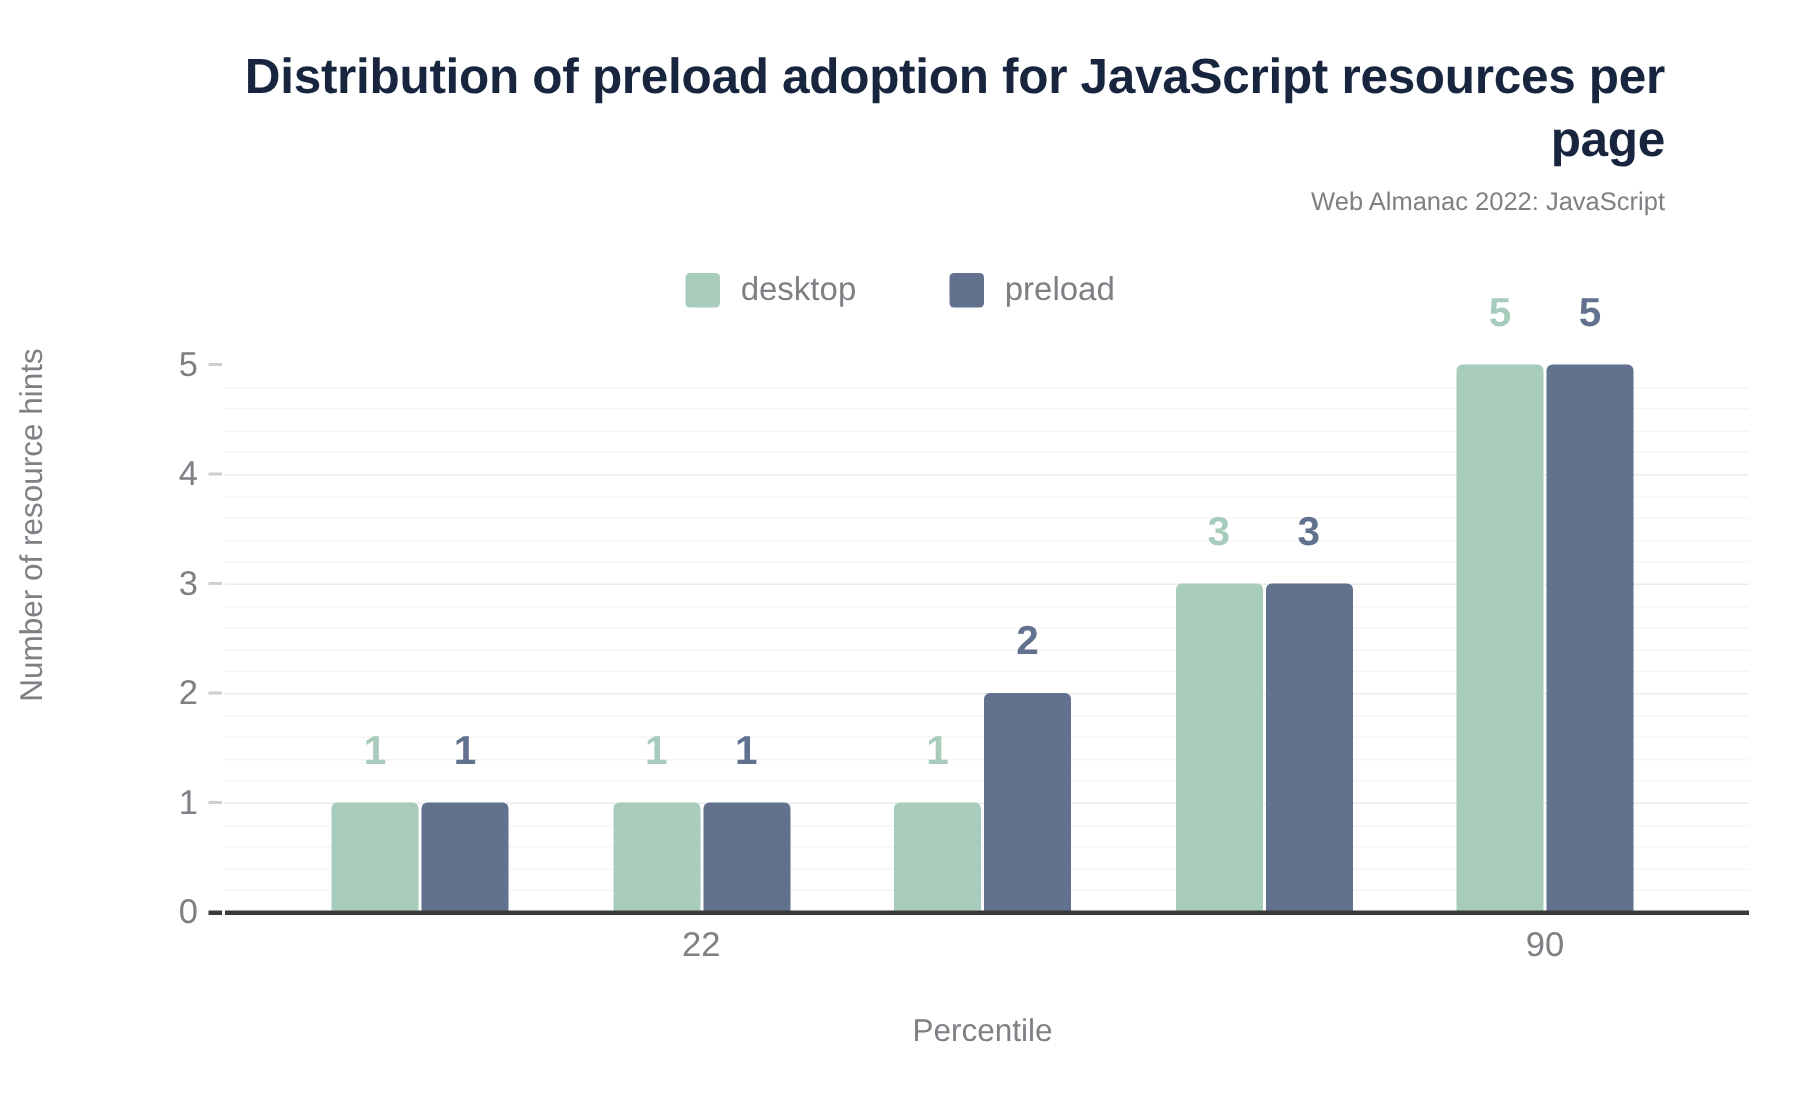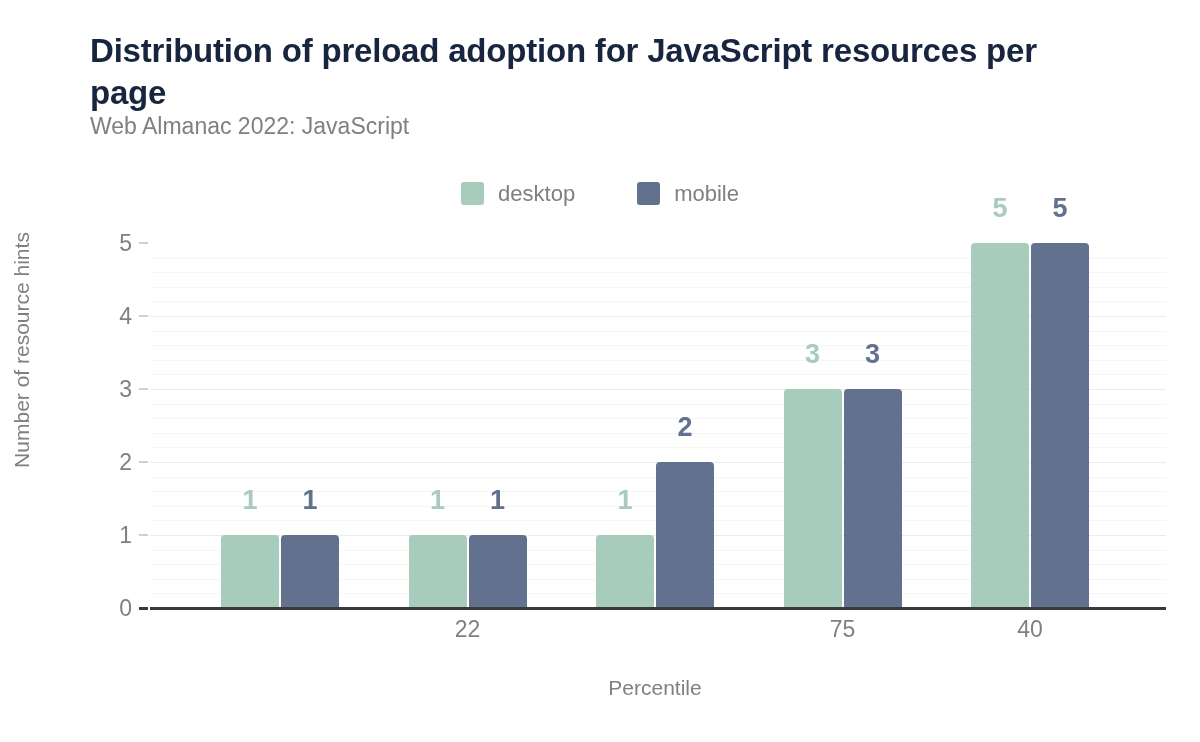--- a/index.html
+++ b/index.html
@@ -20,50 +20,51 @@
     height: 742px;
     background: #ffffff;
   }
 
   
   #title-block {
     position: absolute;
     left: 90px;
     top: 30px;
     width: 1020px;
-    text-align: left;
+    text-align: right;
   }
   #chart-title {
     font-size: 33px;
     font-weight: bold;
     color: #18253f;
     line-height: 1.26;
     letter-spacing: -0.2px;
   }
   #chart-subtitle {
-    font-size: 23px;
+    margin-top: 12px;
+    font-size: 17px;
     font-weight: normal;
     color: #7d8084;
     line-height: 1.2;
   }
 
   
   #legend {
     position: absolute;
     left: 0;
     top: 182px;
     width: 1200px;
     display: flex;
     justify-content: center;
     align-items: center;
     gap: 62px;
   }
   .legend-entry {
     display: flex;
-    align-items: center;
+    align-items: flex-start;
     gap: 14px;
   }
   .legend-swatch {
     width: 23px;
     height: 23px;
     border-radius: 3px;
   }
   .legend-label {
     font-size: 22px;
     color: #7d8084;
@@ -179,21 +180,21 @@
     <div id="chart-subtitle">Web Almanac 2022: JavaScript</div>
   </div>
 
   <div id="legend">
     <div class="legend-entry">
       <span class="legend-swatch" style="background:#a8ccbb"></span>
       <span class="legend-label">desktop</span>
     </div>
     <div class="legend-entry">
       <span class="legend-swatch" style="background:#61718e"></span>
-      <span class="legend-label">mobile</span>
+      <span class="legend-label">preload</span>
     </div>
   </div>
 
   <div id="plot">
       <div class="gridline major" style="top: 380px;"></div>
       <div class="gridline" style="top: 365.4px;"></div>
       <div class="gridline" style="top: 350.8px;"></div>
       <div class="gridline" style="top: 336.2px;"></div>
       <div class="gridline" style="top: 321.6px;"></div>
       <div class="gridline major" style="top: 307px;"></div>
@@ -237,22 +238,21 @@
       <div class="ytick-mark" style="left: 139px; top: 534px;"></div>
       <div class="ytick-label" style="left: 32px; top: 462px;">2</div>
       <div class="ytick-mark" style="left: 139px; top: 461px;"></div>
       <div class="ytick-label" style="left: 32px; top: 389px;">3</div>
       <div class="ytick-mark" style="left: 139px; top: 388px;"></div>
       <div class="ytick-label" style="left: 32px; top: 316px;">4</div>
       <div class="ytick-mark" style="left: 139px; top: 315px;"></div>
       <div class="ytick-label" style="left: 32px; top: 243px;">5</div>
       <div class="ytick-mark" style="left: 139px; top: 242px;"></div>
       <div class="xtick-label" style="left: 387.5px;">22</div>
-      <div class="xtick-label" style="left: 762.5px;">75</div>
-      <div class="xtick-label" style="left: 950px;">40</div>
+      <div class="xtick-label" style="left: 950px;">90</div>
       <div class="bar-label" style="left: 205px; top: 487px; color: rgb(168, 204, 187);">1</div>
       <div class="bar-label" style="left: 392.5px; top: 487px; color: rgb(168, 204, 187);">1</div>
       <div class="bar-label" style="left: 580px; top: 487px; color: rgb(168, 204, 187);">1</div>
       <div class="bar-label" style="left: 767.5px; top: 341px; color: rgb(168, 204, 187);">3</div>
       <div class="bar-label" style="left: 955px; top: 195px; color: rgb(168, 204, 187);">5</div>
       <div class="bar-label" style="left: 265px; top: 487px; color: rgb(97, 113, 142);">1</div>
       <div class="bar-label" style="left: 452.5px; top: 487px; color: rgb(97, 113, 142);">1</div>
       <div class="bar-label" style="left: 640px; top: 414px; color: rgb(97, 113, 142);">2</div>
       <div class="bar-label" style="left: 827.5px; top: 341px; color: rgb(97, 113, 142);">3</div>
       <div class="bar-label" style="left: 1015px; top: 195px; color: rgb(97, 113, 142);">5</div>

